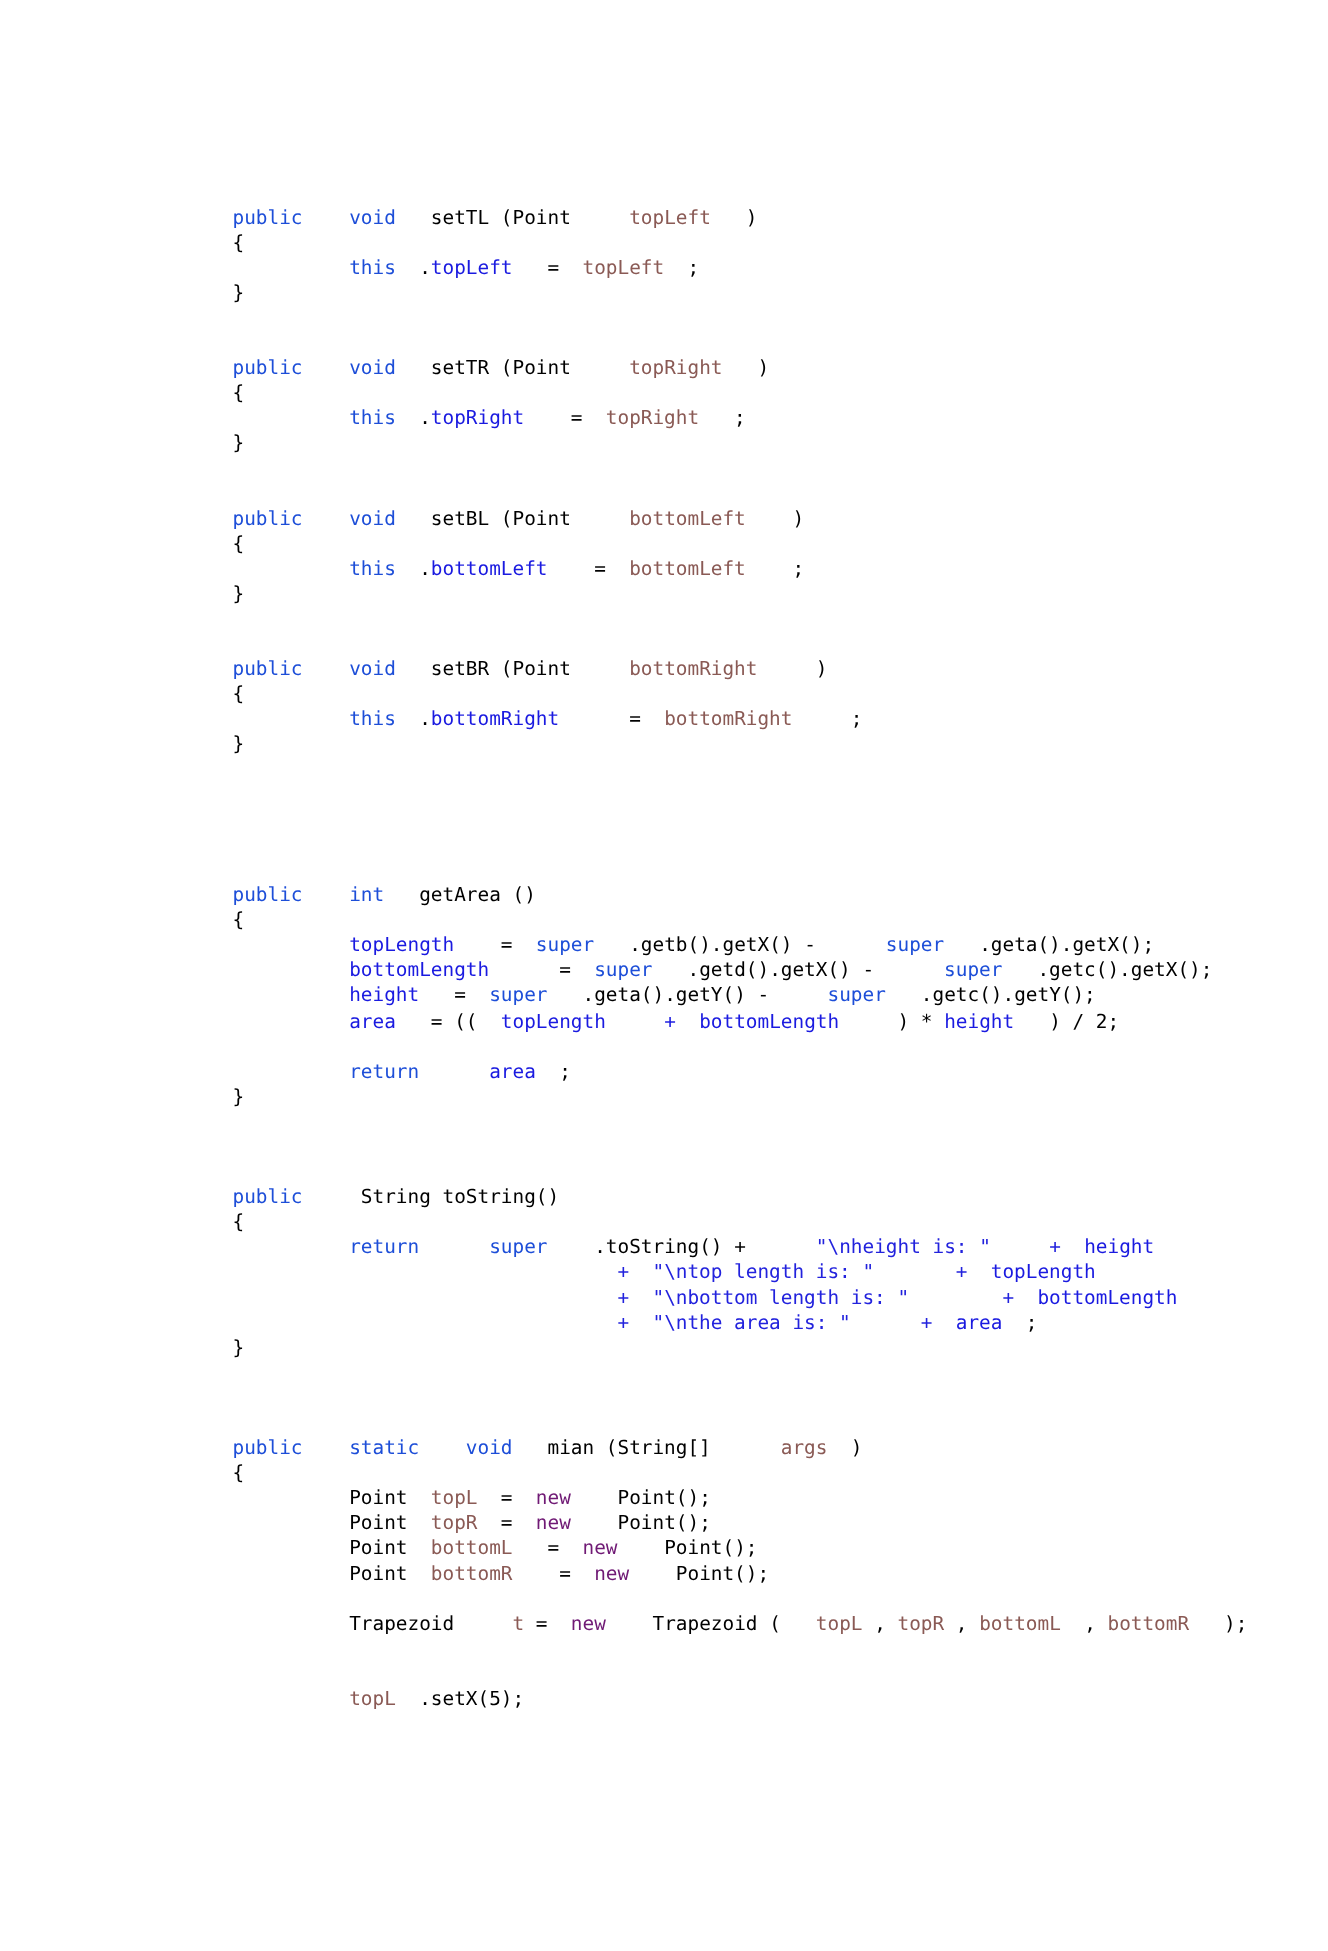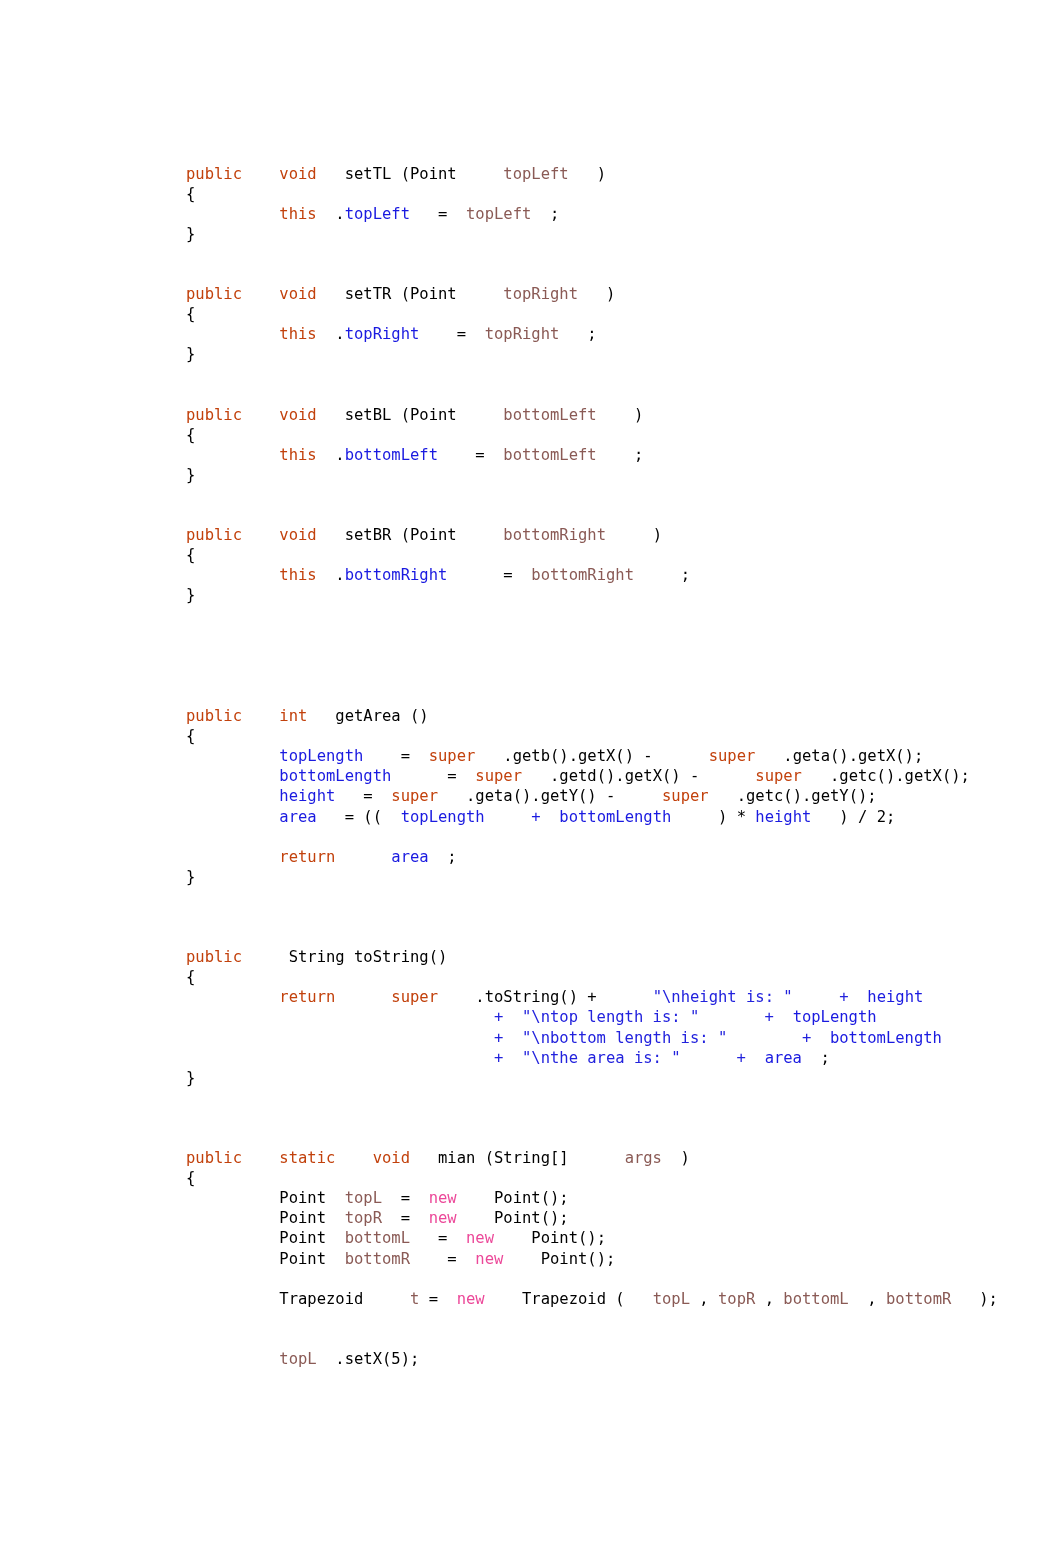--- a/index.html
+++ b/index.html
@@ -34,22 +34,22 @@
   }
   .code-line {
     white-space: pre;
     min-height: 20.1px;
   }
   .code-line.blank {
     height: 20.1px;
   }
   .tok { white-space: pre; }
   
-  .t-kw      { color: #c2410c; }   
-  .t-new     { color: #ec4899; }   
+  .t-kw      { color: #1d4ed8; }   
+  .t-new     { color: #701a75; }   
   .t-field   { color: #1a1ae0; }   
   .t-str     { color: #2222dd; }   
   .t-local   { color: #8a5a55; }   
   .t-plain   { color: #000000; }   
 </style>
 </head>
 <body>
 
 <div id="page">
   <pre id="code-listing"><div class="code-line"><span class="tok t-kw">public</span><span class="tok t-plain">    </span><span class="tok t-kw">void</span><span class="tok t-plain">   </span><span class="tok t-plain">setTL (Point</span><span class="tok t-plain">     </span><span class="tok t-local">topLeft</span><span class="tok t-plain">   )</span></div><div class="code-line"><span class="tok t-plain">{</span></div><div class="code-line"><span class="tok t-plain">          </span><span class="tok t-kw">this</span><span class="tok t-plain">  .</span><span class="tok t-field">topLeft</span><span class="tok t-plain">   =  </span><span class="tok t-local">topLeft</span><span class="tok t-plain">  ;</span></div><div class="code-line"><span class="tok t-plain">}</span></div><div class="code-line blank">&nbsp;</div><div class="code-line blank">&nbsp;</div><div class="code-line"><span class="tok t-kw">public</span><span class="tok t-plain">    </span><span class="tok t-kw">void</span><span class="tok t-plain">   </span><span class="tok t-plain">setTR (Point</span><span class="tok t-plain">     </span><span class="tok t-local">topRight</span><span class="tok t-plain">   )</span></div><div class="code-line"><span class="tok t-plain">{</span></div><div class="code-line"><span class="tok t-plain">          </span><span class="tok t-kw">this</span><span class="tok t-plain">  .</span><span class="tok t-field">topRight</span><span class="tok t-plain">    =  </span><span class="tok t-local">topRight</span><span class="tok t-plain">   ;</span></div><div class="code-line"><span class="tok t-plain">}</span></div><div class="code-line blank">&nbsp;</div><div class="code-line blank">&nbsp;</div><div class="code-line"><span class="tok t-kw">public</span><span class="tok t-plain">    </span><span class="tok t-kw">void</span><span class="tok t-plain">   </span><span class="tok t-plain">setBL (Point</span><span class="tok t-plain">     </span><span class="tok t-local">bottomLeft</span><span class="tok t-plain">    )</span></div><div class="code-line"><span class="tok t-plain">{</span></div><div class="code-line"><span class="tok t-plain">          </span><span class="tok t-kw">this</span><span class="tok t-plain">  .</span><span class="tok t-field">bottomLeft</span><span class="tok t-plain">    =  </span><span class="tok t-local">bottomLeft</span><span class="tok t-plain">    ;</span></div><div class="code-line"><span class="tok t-plain">}</span></div><div class="code-line blank">&nbsp;</div><div class="code-line blank">&nbsp;</div><div class="code-line"><span class="tok t-kw">public</span><span class="tok t-plain">    </span><span class="tok t-kw">void</span><span class="tok t-plain">   </span><span class="tok t-plain">setBR (Point</span><span class="tok t-plain">     </span><span class="tok t-local">bottomRight</span><span class="tok t-plain">     )</span></div><div class="code-line"><span class="tok t-plain">{</span></div><div class="code-line"><span class="tok t-plain">          </span><span class="tok t-kw">this</span><span class="tok t-plain">  .</span><span class="tok t-field">bottomRight</span><span class="tok t-plain">      =  </span><span class="tok t-local">bottomRight</span><span class="tok t-plain">     ;</span></div><div class="code-line"><span class="tok t-plain">}</span></div><div class="code-line blank">&nbsp;</div><div class="code-line blank">&nbsp;</div><div class="code-line blank">&nbsp;</div><div class="code-line blank">&nbsp;</div><div class="code-line blank">&nbsp;</div><div class="code-line"><span class="tok t-kw">public</span><span class="tok t-plain">    </span><span class="tok t-kw">int</span><span class="tok t-plain">   getArea ()</span></div><div class="code-line"><span class="tok t-plain">{</span></div><div class="code-line"><span class="tok t-plain">          </span><span class="tok t-field">topLength</span><span class="tok t-plain">    =  </span><span class="tok t-kw">super</span><span class="tok t-plain">   .getb().getX() -</span><span class="tok t-plain">      </span><span class="tok t-kw">super</span><span class="tok t-plain">   .geta().getX();</span></div><div class="code-line"><span class="tok t-plain">          </span><span class="tok t-field">bottomLength</span><span class="tok t-plain">      =  </span><span class="tok t-kw">super</span><span class="tok t-plain">   .getd().getX() -</span><span class="tok t-plain">      </span><span class="tok t-kw">super</span><span class="tok t-plain">   .getc().getX();</span></div><div class="code-line"><span class="tok t-plain">          </span><span class="tok t-field">height</span><span class="tok t-plain">   =  </span><span class="tok t-kw">super</span><span class="tok t-plain">   .geta().getY() -</span><span class="tok t-plain">     </span><span class="tok t-kw">super</span><span class="tok t-plain">   .getc().getY();</span></div><div class="code-line"><span class="tok t-plain">          </span><span class="tok t-field">area</span><span class="tok t-plain">   = ((  </span><span class="tok t-field">topLength</span><span class="tok t-plain">     </span><span class="tok t-field">+</span><span class="tok t-plain">  </span><span class="tok t-field">bottomLength</span><span class="tok t-plain">     ) * </span><span class="tok t-field">height</span><span class="tok t-plain">   ) / 2;</span></div><div class="code-line blank">&nbsp;</div><div class="code-line"><span class="tok t-plain">          </span><span class="tok t-kw">return</span><span class="tok t-plain">      </span><span class="tok t-field">area</span><span class="tok t-plain">  ;</span></div><div class="code-line"><span class="tok t-plain">}</span></div><div class="code-line blank">&nbsp;</div><div class="code-line blank">&nbsp;</div><div class="code-line blank">&nbsp;</div><div class="code-line"><span class="tok t-kw">public</span><span class="tok t-plain">     String toString()</span></div><div class="code-line"><span class="tok t-plain">{</span></div><div class="code-line"><span class="tok t-plain">          </span><span class="tok t-kw">return</span><span class="tok t-plain">      </span><span class="tok t-kw">super</span><span class="tok t-plain">    .toString() + </span><span class="tok t-plain">     </span><span class="tok t-str">"\nheight is: "</span><span class="tok t-plain">     </span><span class="tok t-str">+</span><span class="tok t-plain">  </span><span class="tok t-field">height</span></div><div class="code-line"><span class="tok t-plain">                                 </span><span class="tok t-str">+</span><span class="tok t-plain">  </span><span class="tok t-str">"\ntop length is: "</span><span class="tok t-plain">       </span><span class="tok t-str">+</span><span class="tok t-plain">  </span><span class="tok t-field">topLength</span></div><div class="code-line"><span class="tok t-plain">                                 </span><span class="tok t-str">+</span><span class="tok t-plain">  </span><span class="tok t-str">"\nbottom length is: "</span><span class="tok t-plain">        </span><span class="tok t-str">+</span><span class="tok t-plain">  </span><span class="tok t-field">bottomLength</span></div><div class="code-line"><span class="tok t-plain">                                 </span><span class="tok t-str">+</span><span class="tok t-plain">  </span><span class="tok t-str">"\nthe area is: "</span><span class="tok t-plain">      </span><span class="tok t-str">+</span><span class="tok t-plain">  </span><span class="tok t-field">area</span><span class="tok t-plain">  ;</span></div><div class="code-line"><span class="tok t-plain">}</span></div><div class="code-line blank">&nbsp;</div><div class="code-line blank">&nbsp;</div><div class="code-line blank">&nbsp;</div><div class="code-line"><span class="tok t-kw">public</span><span class="tok t-plain">    </span><span class="tok t-kw">static</span><span class="tok t-plain">    </span><span class="tok t-kw">void</span><span class="tok t-plain">   mian (String[]</span><span class="tok t-plain">      </span><span class="tok t-local">args</span><span class="tok t-plain">  )</span></div><div class="code-line"><span class="tok t-plain">{</span></div><div class="code-line"><span class="tok t-plain">          </span><span class="tok t-plain">Point  </span><span class="tok t-local">topL</span><span class="tok t-plain">  =  </span><span class="tok t-new">new</span><span class="tok t-plain">    Point();</span></div><div class="code-line"><span class="tok t-plain">          </span><span class="tok t-plain">Point  </span><span class="tok t-local">topR</span><span class="tok t-plain">  =  </span><span class="tok t-new">new</span><span class="tok t-plain">    Point();</span></div><div class="code-line"><span class="tok t-plain">          </span><span class="tok t-plain">Point  </span><span class="tok t-local">bottomL</span><span class="tok t-plain">   =  </span><span class="tok t-new">new</span><span class="tok t-plain">    Point();</span></div><div class="code-line"><span class="tok t-plain">          </span><span class="tok t-plain">Point  </span><span class="tok t-local">bottomR</span><span class="tok t-plain">    =  </span><span class="tok t-new">new</span><span class="tok t-plain">    Point();</span></div><div class="code-line blank">&nbsp;</div><div class="code-line"><span class="tok t-plain">          </span><span class="tok t-plain">Trapezoid</span><span class="tok t-plain">     </span><span class="tok t-local">t</span><span class="tok t-plain"> =  </span><span class="tok t-new">new</span><span class="tok t-plain">    Trapezoid (</span><span class="tok t-plain">   </span><span class="tok t-local">topL</span><span class="tok t-plain"> , </span><span class="tok t-local">topR</span><span class="tok t-plain"> , </span><span class="tok t-local">bottomL</span><span class="tok t-plain">  , </span><span class="tok t-local">bottomR</span><span class="tok t-plain">   );</span></div><div class="code-line blank">&nbsp;</div><div class="code-line blank">&nbsp;</div><div class="code-line"><span class="tok t-plain">          </span><span class="tok t-local">topL</span><span class="tok t-plain">  .setX(5);</span></div></pre>

